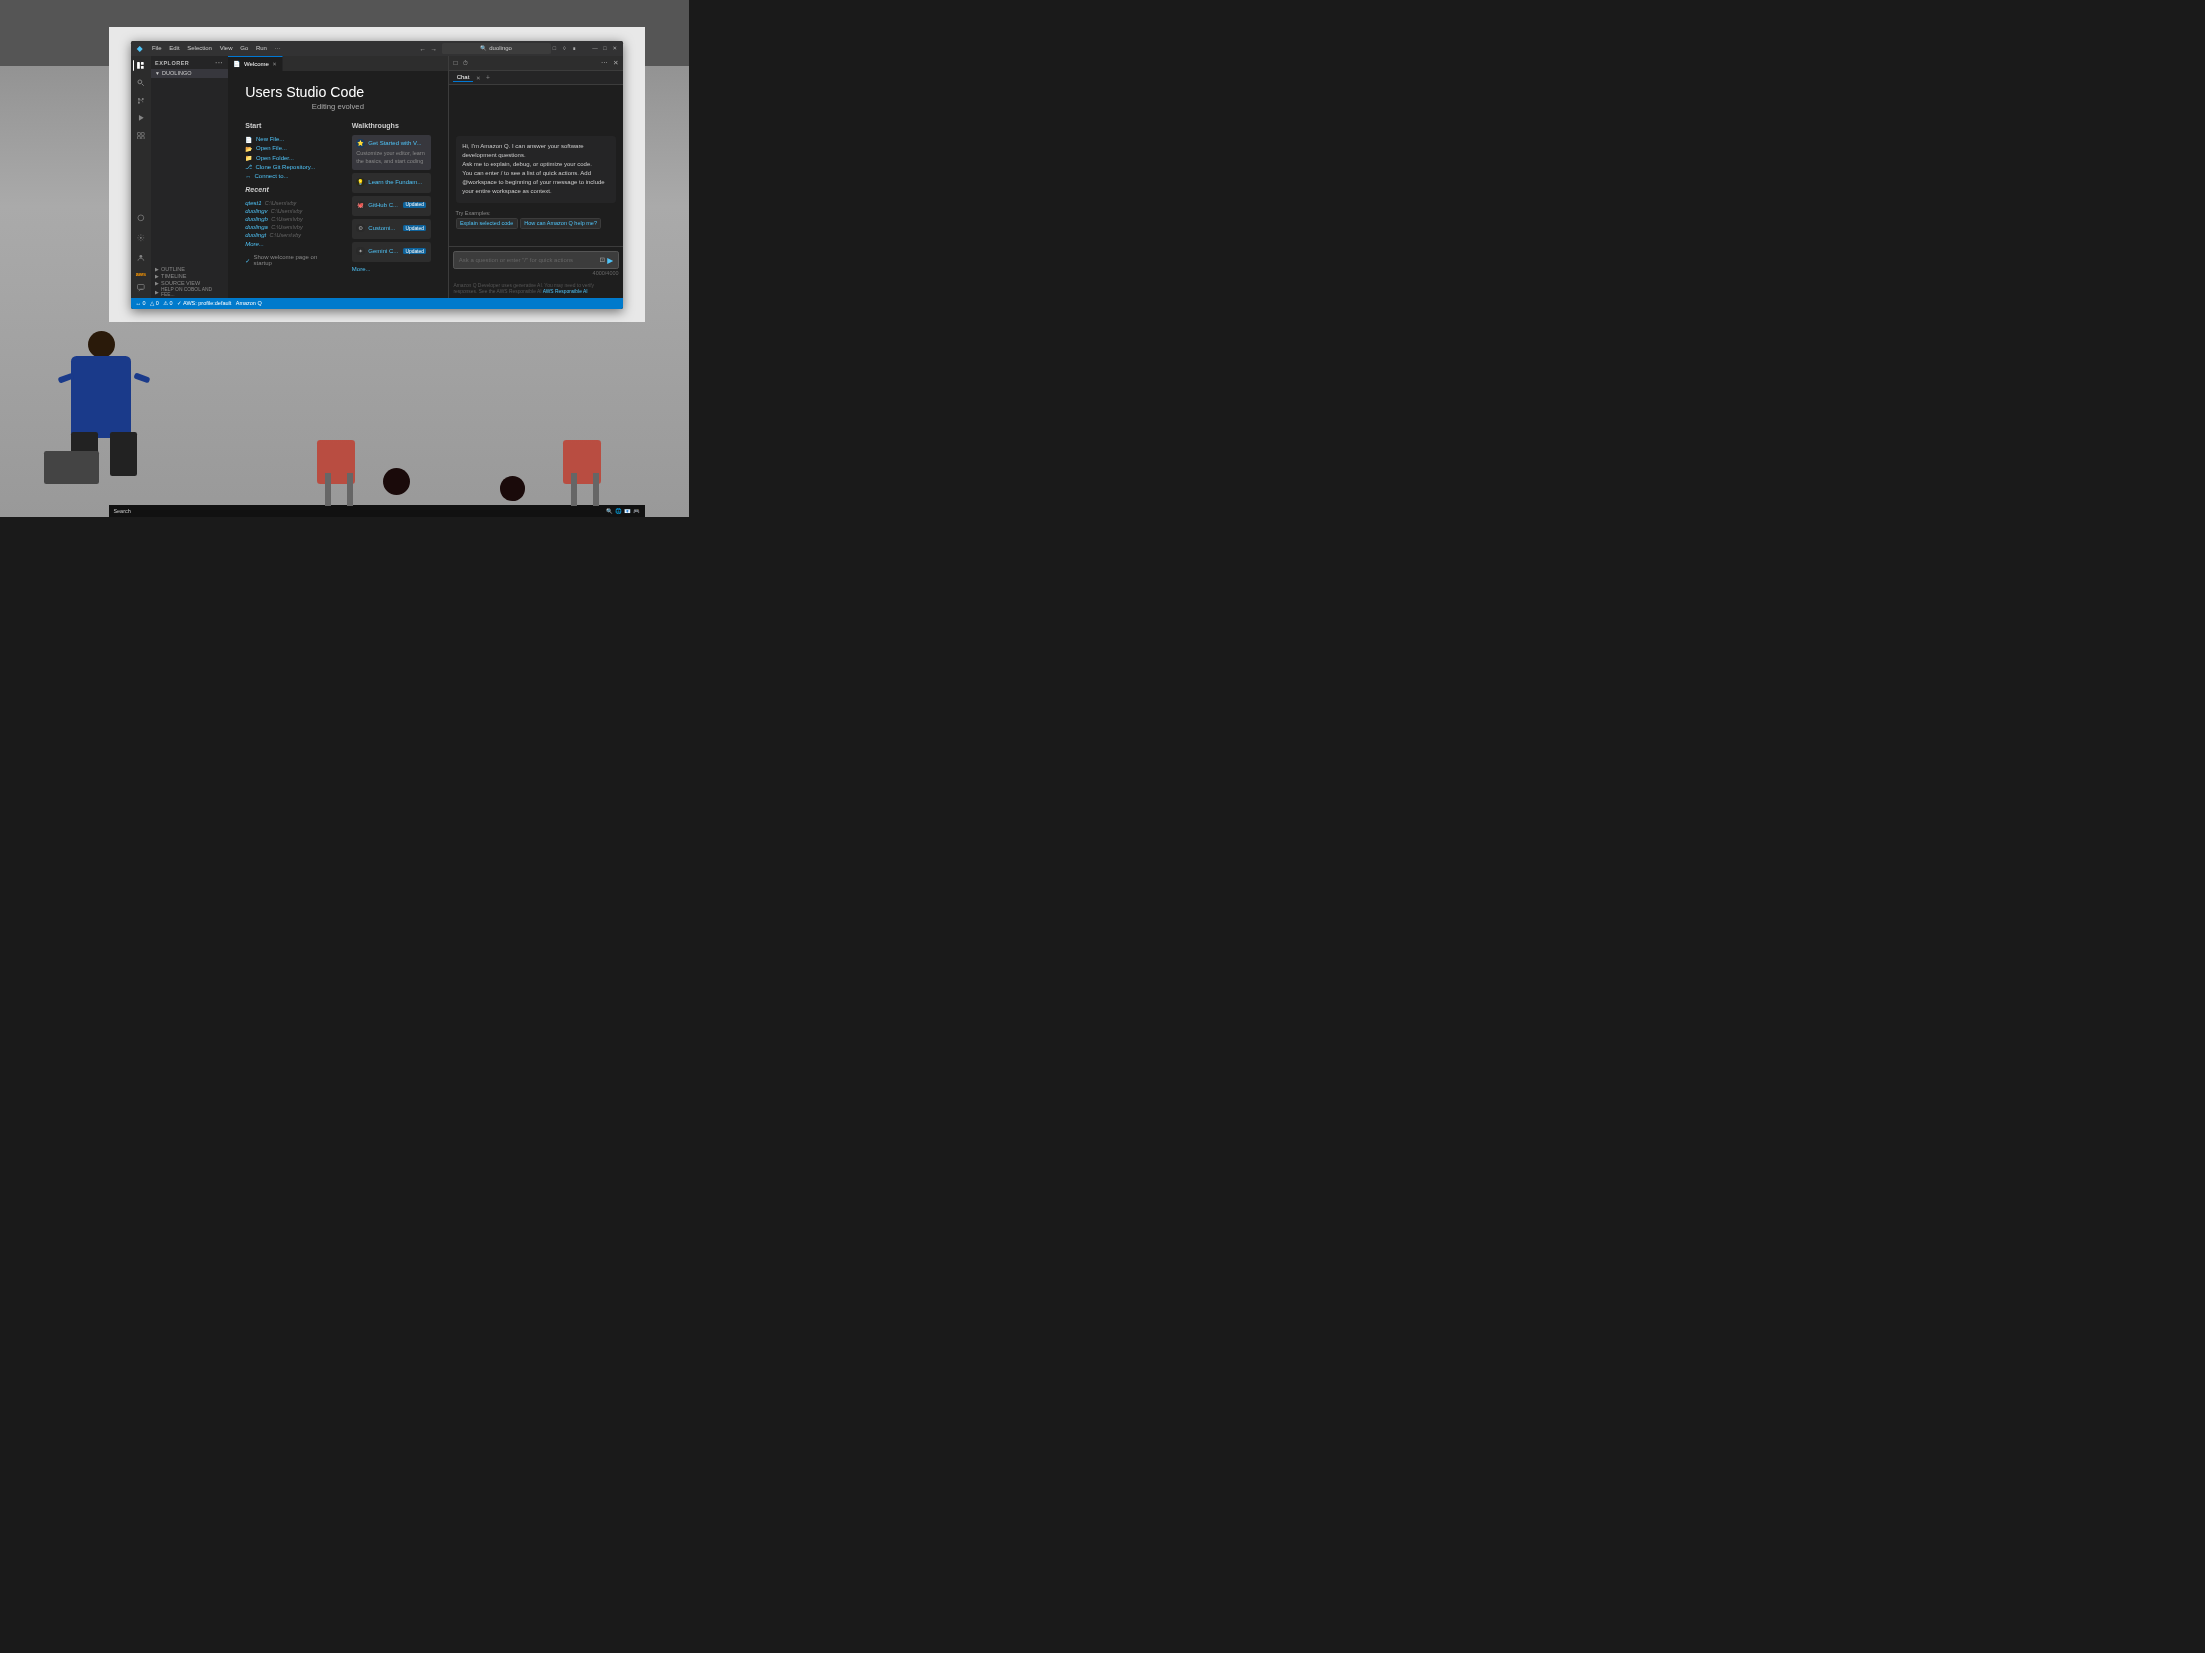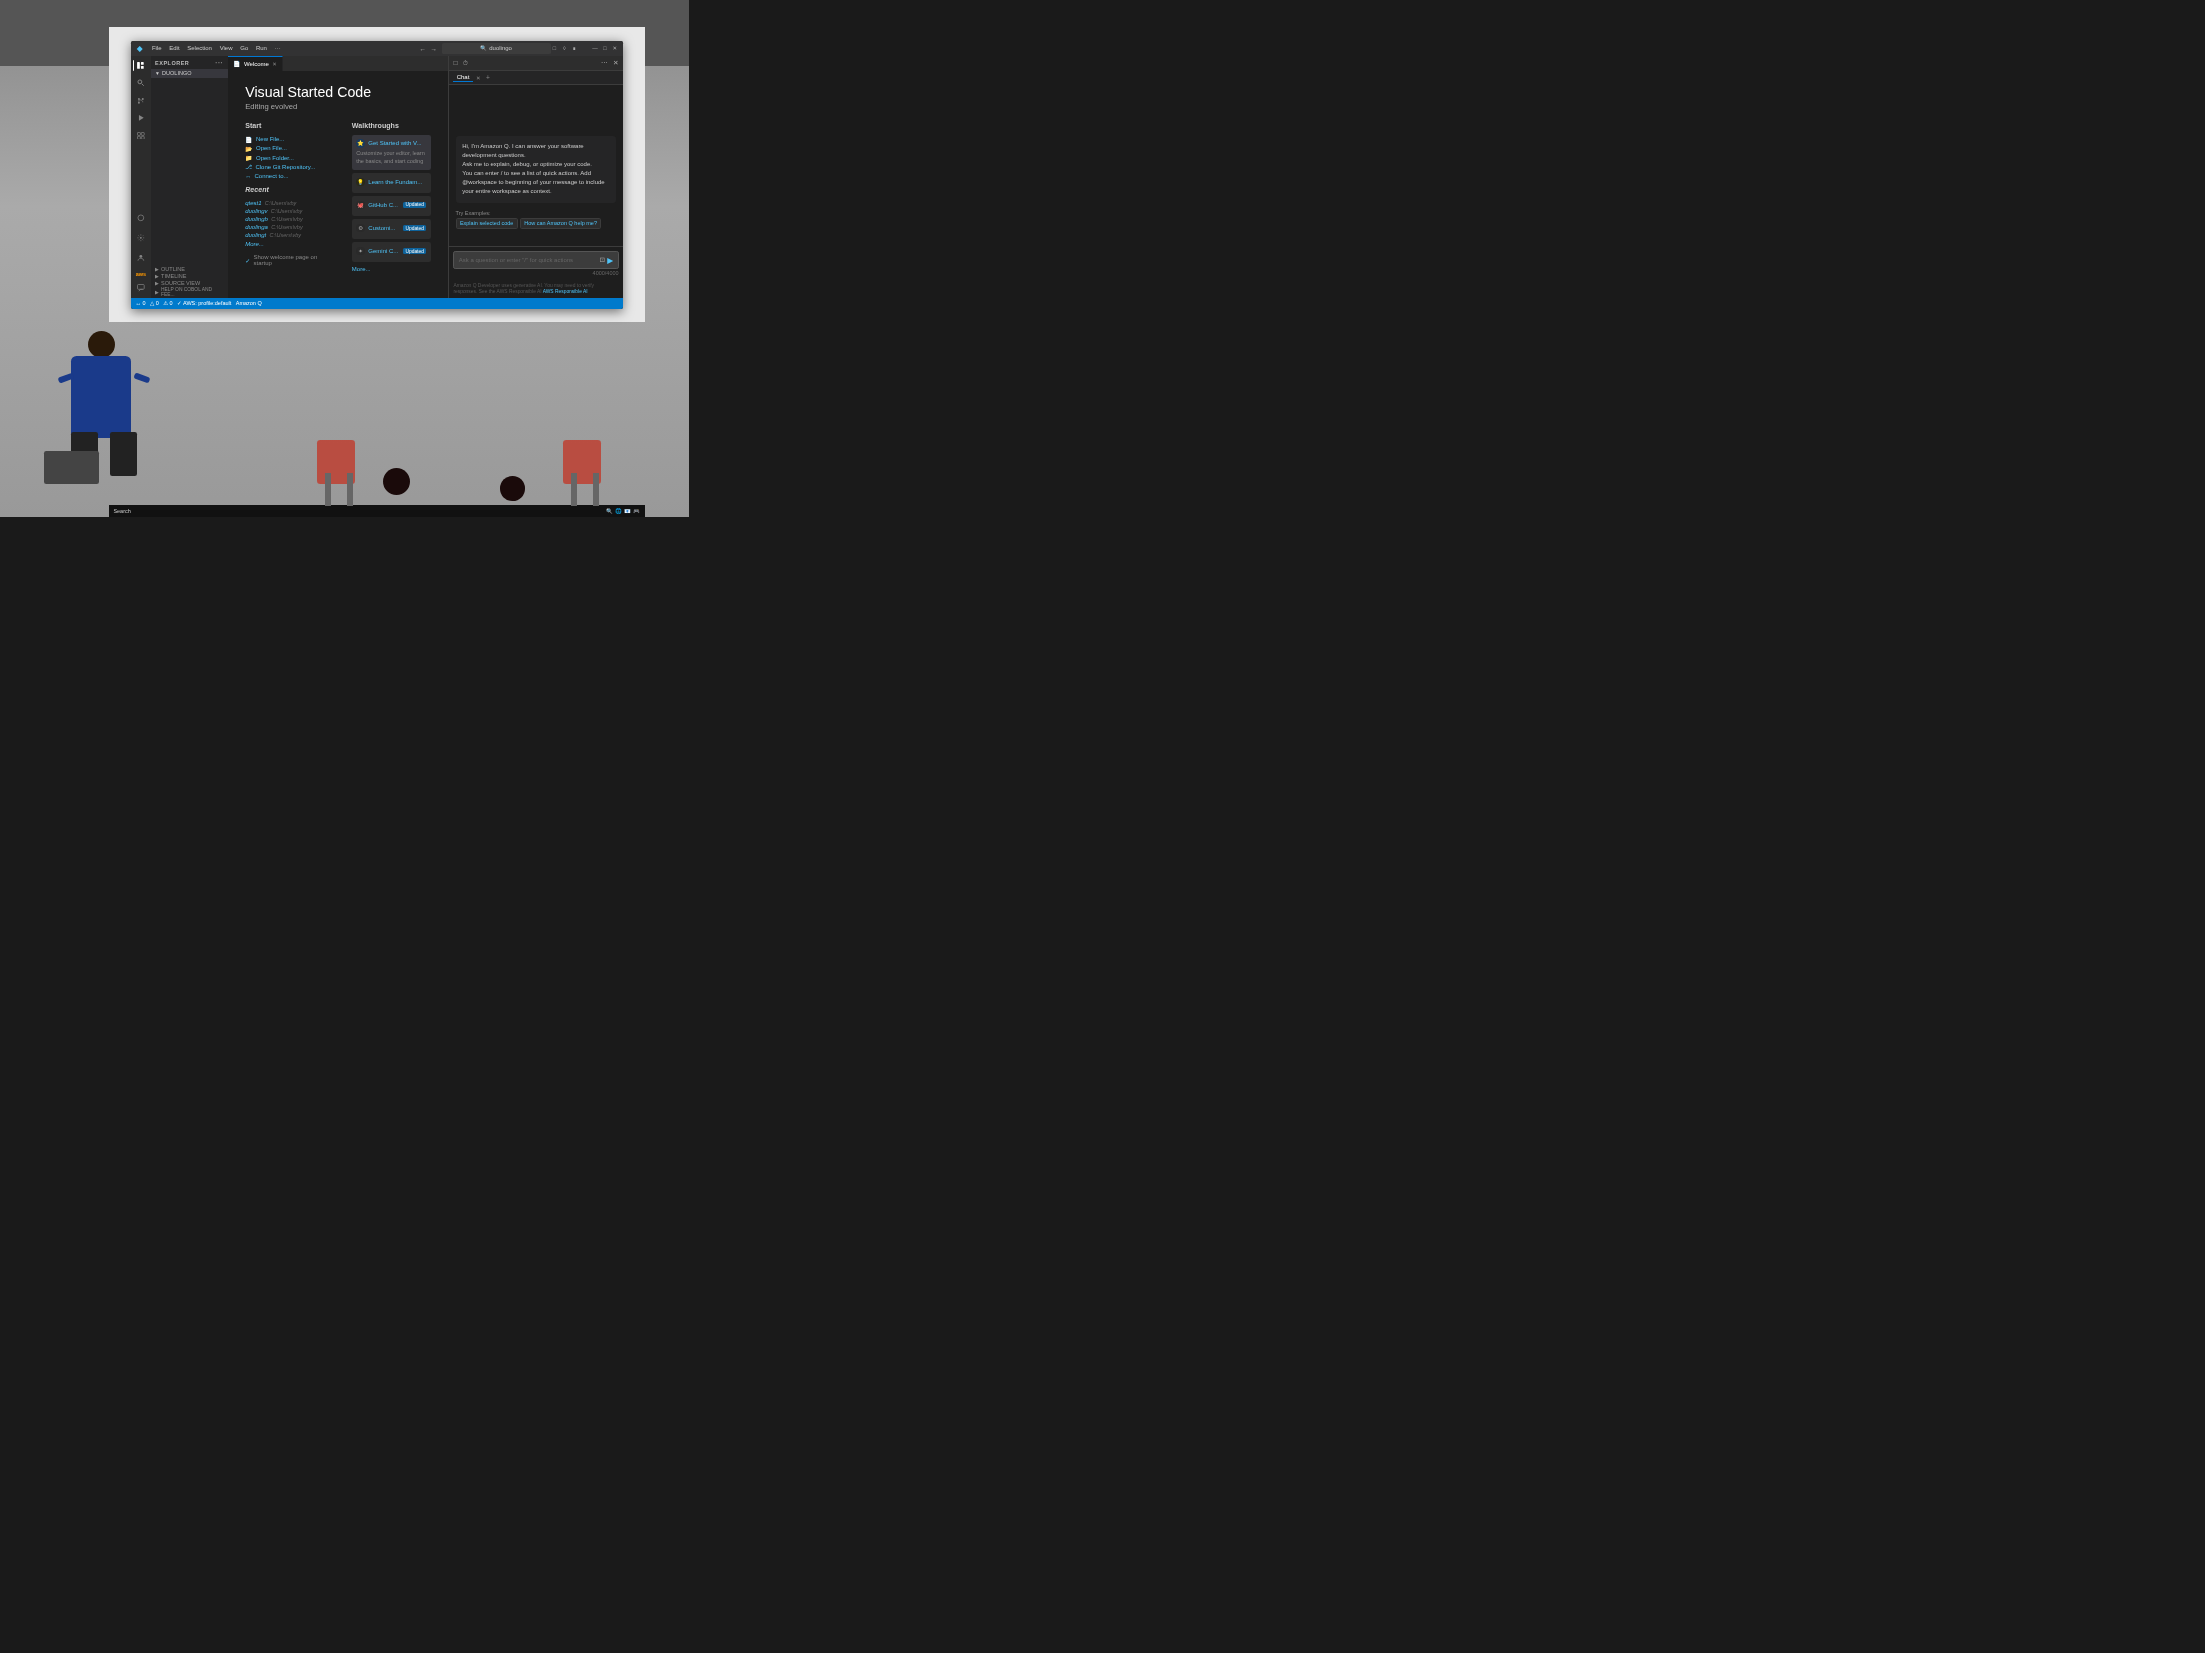--- a/index.html
+++ b/index.html
@@ -276,20 +276,21 @@
       font-size: 14.2px;
       font-weight: 300;
       color: #fff;
       margin-bottom: 2.2px;
     }
 
     .welcome-subtitle {
       font-size: 7.7px;
       color: #aaa;
       margin-bottom: 11px;
+      text-align: center;
     }
 
     .welcome-grid {
       display: grid;
       grid-template-columns: 1fr 1fr;
       gap: 28px;
     }
 
     .welcome-section-title {
       font-size: 7.1px;
@@ -731,21 +732,21 @@
 
         <div class="tab-bar">
           <div class="tab active">
             <span style="color:#4fc3f7; font-size:6px;">📄</span>
             <span>Welcome</span>
             <span class="tab-close">✕</span>
           </div>
         </div>
 
         <div class="welcome-content">
-          <div class="welcome-title">Visual Started Code</div>
+          <div class="welcome-title">Users Studio Code</div>
           <div class="welcome-subtitle">Editing evolved</div>
 
           <div class="welcome-grid">
 
             <div>
               <div class="welcome-section-title">Start</div>
 
               <div class="welcome-link">
                 <span>📄</span>
                 <span>New File...</span>

